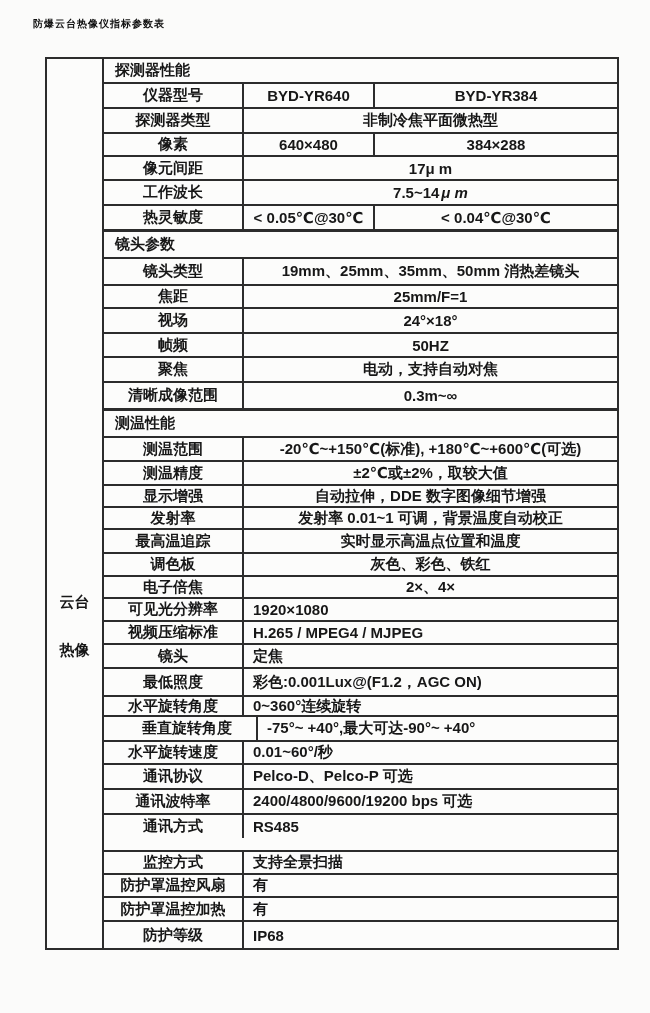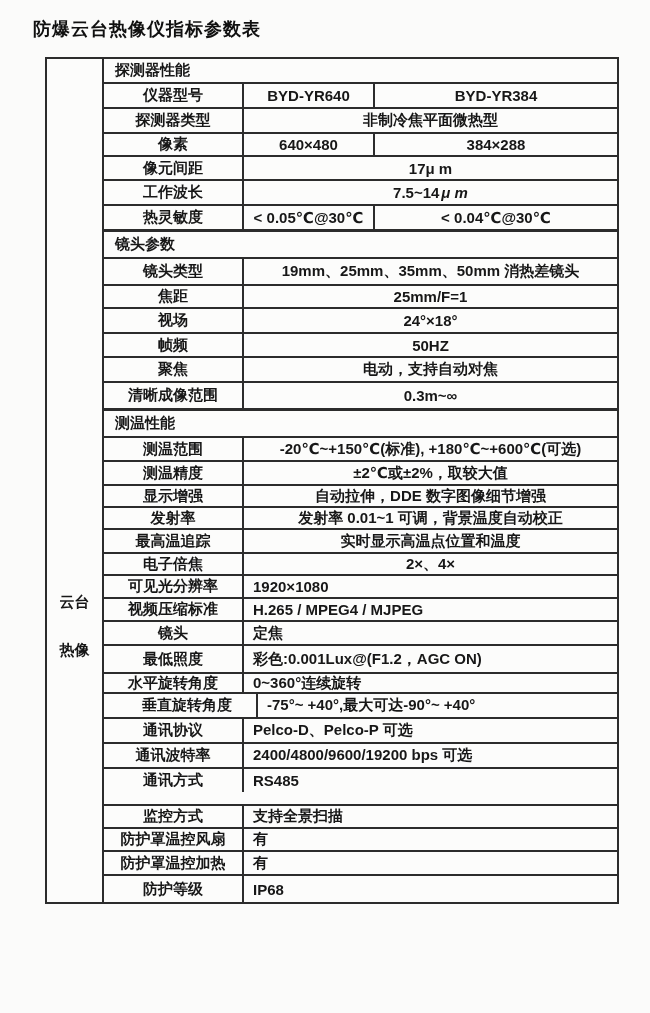--- a/index.html
+++ b/index.html
@@ -8,21 +8,21 @@
   }
   html,body{margin:0;padding:0;}
   body{
     width:650px;height:1013px;position:relative;
     background:#fbfbfa;
     font-family:"Liberation Sans","DejaVu Sans",sans-serif;
     color:var(--txt);
   }
   .page-title{
     position:absolute;left:33px;top:17px;
-    font-size:18px;font-weight:bold;letter-spacing:1px;color:#101010;
+    font-size:10px;font-weight:bold;letter-spacing:1px;color:#101010;
   }
   .spec-table{
     position:absolute;left:45px;top:57px;width:570px;
     display:flex;align-items:stretch;
     border:2px solid var(--bc);
     background:#fcfcfb;
     box-sizing:content-box;
   }
   .side-col{
     width:55px;flex:none;border-right:2px solid var(--bc);
@@ -141,20 +141,24 @@
         <div class="value-cell">自动拉伸，DDE 数字图像细节增强</div>
       </div>
       <div class="t-row" style="height: 22px;">
         <div class="label-cell">发射率</div>
         <div class="value-cell">发射率 0.01~1 可调，背景温度自动校正</div>
       </div>
       <div class="t-row" style="height: 24px;">
         <div class="label-cell">最高温追踪</div>
         <div class="value-cell">实时显示高温点位置和温度</div>
       </div>
+      <div class="t-row" style="height: 23px;">
+        <div class="label-cell">调色板</div>
+        <div class="value-cell">灰色、彩色、铁红</div>
+      </div>
       <div class="t-row" style="height: 22px;">
         <div class="label-cell">电子倍焦</div>
         <div class="value-cell">2×、4×</div>
       </div>
       <div class="t-row left" style="height: 23px;">
         <div class="label-cell">可见光分辨率</div>
         <div class="value-cell">1920×1080</div>
       </div>
       <div class="t-row left" style="height: 23px;">
         <div class="label-cell">视频压缩标准</div>
@@ -168,20 +172,24 @@
         <div class="label-cell">最低照度</div>
         <div class="value-cell">彩色:0.001Lux@(F1.2，AGC ON)</div>
       </div>
       <div class="t-row left" style="height: 20px;">
         <div class="label-cell">水平旋转角度</div>
         <div class="value-cell">0~360°连续旋转</div>
       </div>
       <div class="t-row left" style="height: 25px; padding-left: 14px;">
         <div class="label-cell">垂直旋转角度</div>
         <div class="value-cell">-75°~ +40°,最大可达-90°~ +40°</div>
+      </div>
+      <div class="t-row left" style="height: 23px;">
+        <div class="label-cell">水平旋转速度</div>
+        <div class="value-cell">0.01~60°/秒</div>
       </div>
       <div class="t-row left" style="height: 25px;">
         <div class="label-cell">通讯协议</div>
         <div class="value-cell">Pelco-D、Pelco-P 可选</div>
       </div>
       <div class="t-row left" style="height: 25px;">
         <div class="label-cell">通讯波特率</div>
         <div class="value-cell">2400/4800/9600/19200 bps 可选</div>
       </div>
       <div class="t-row left" style="height: 25px;">

